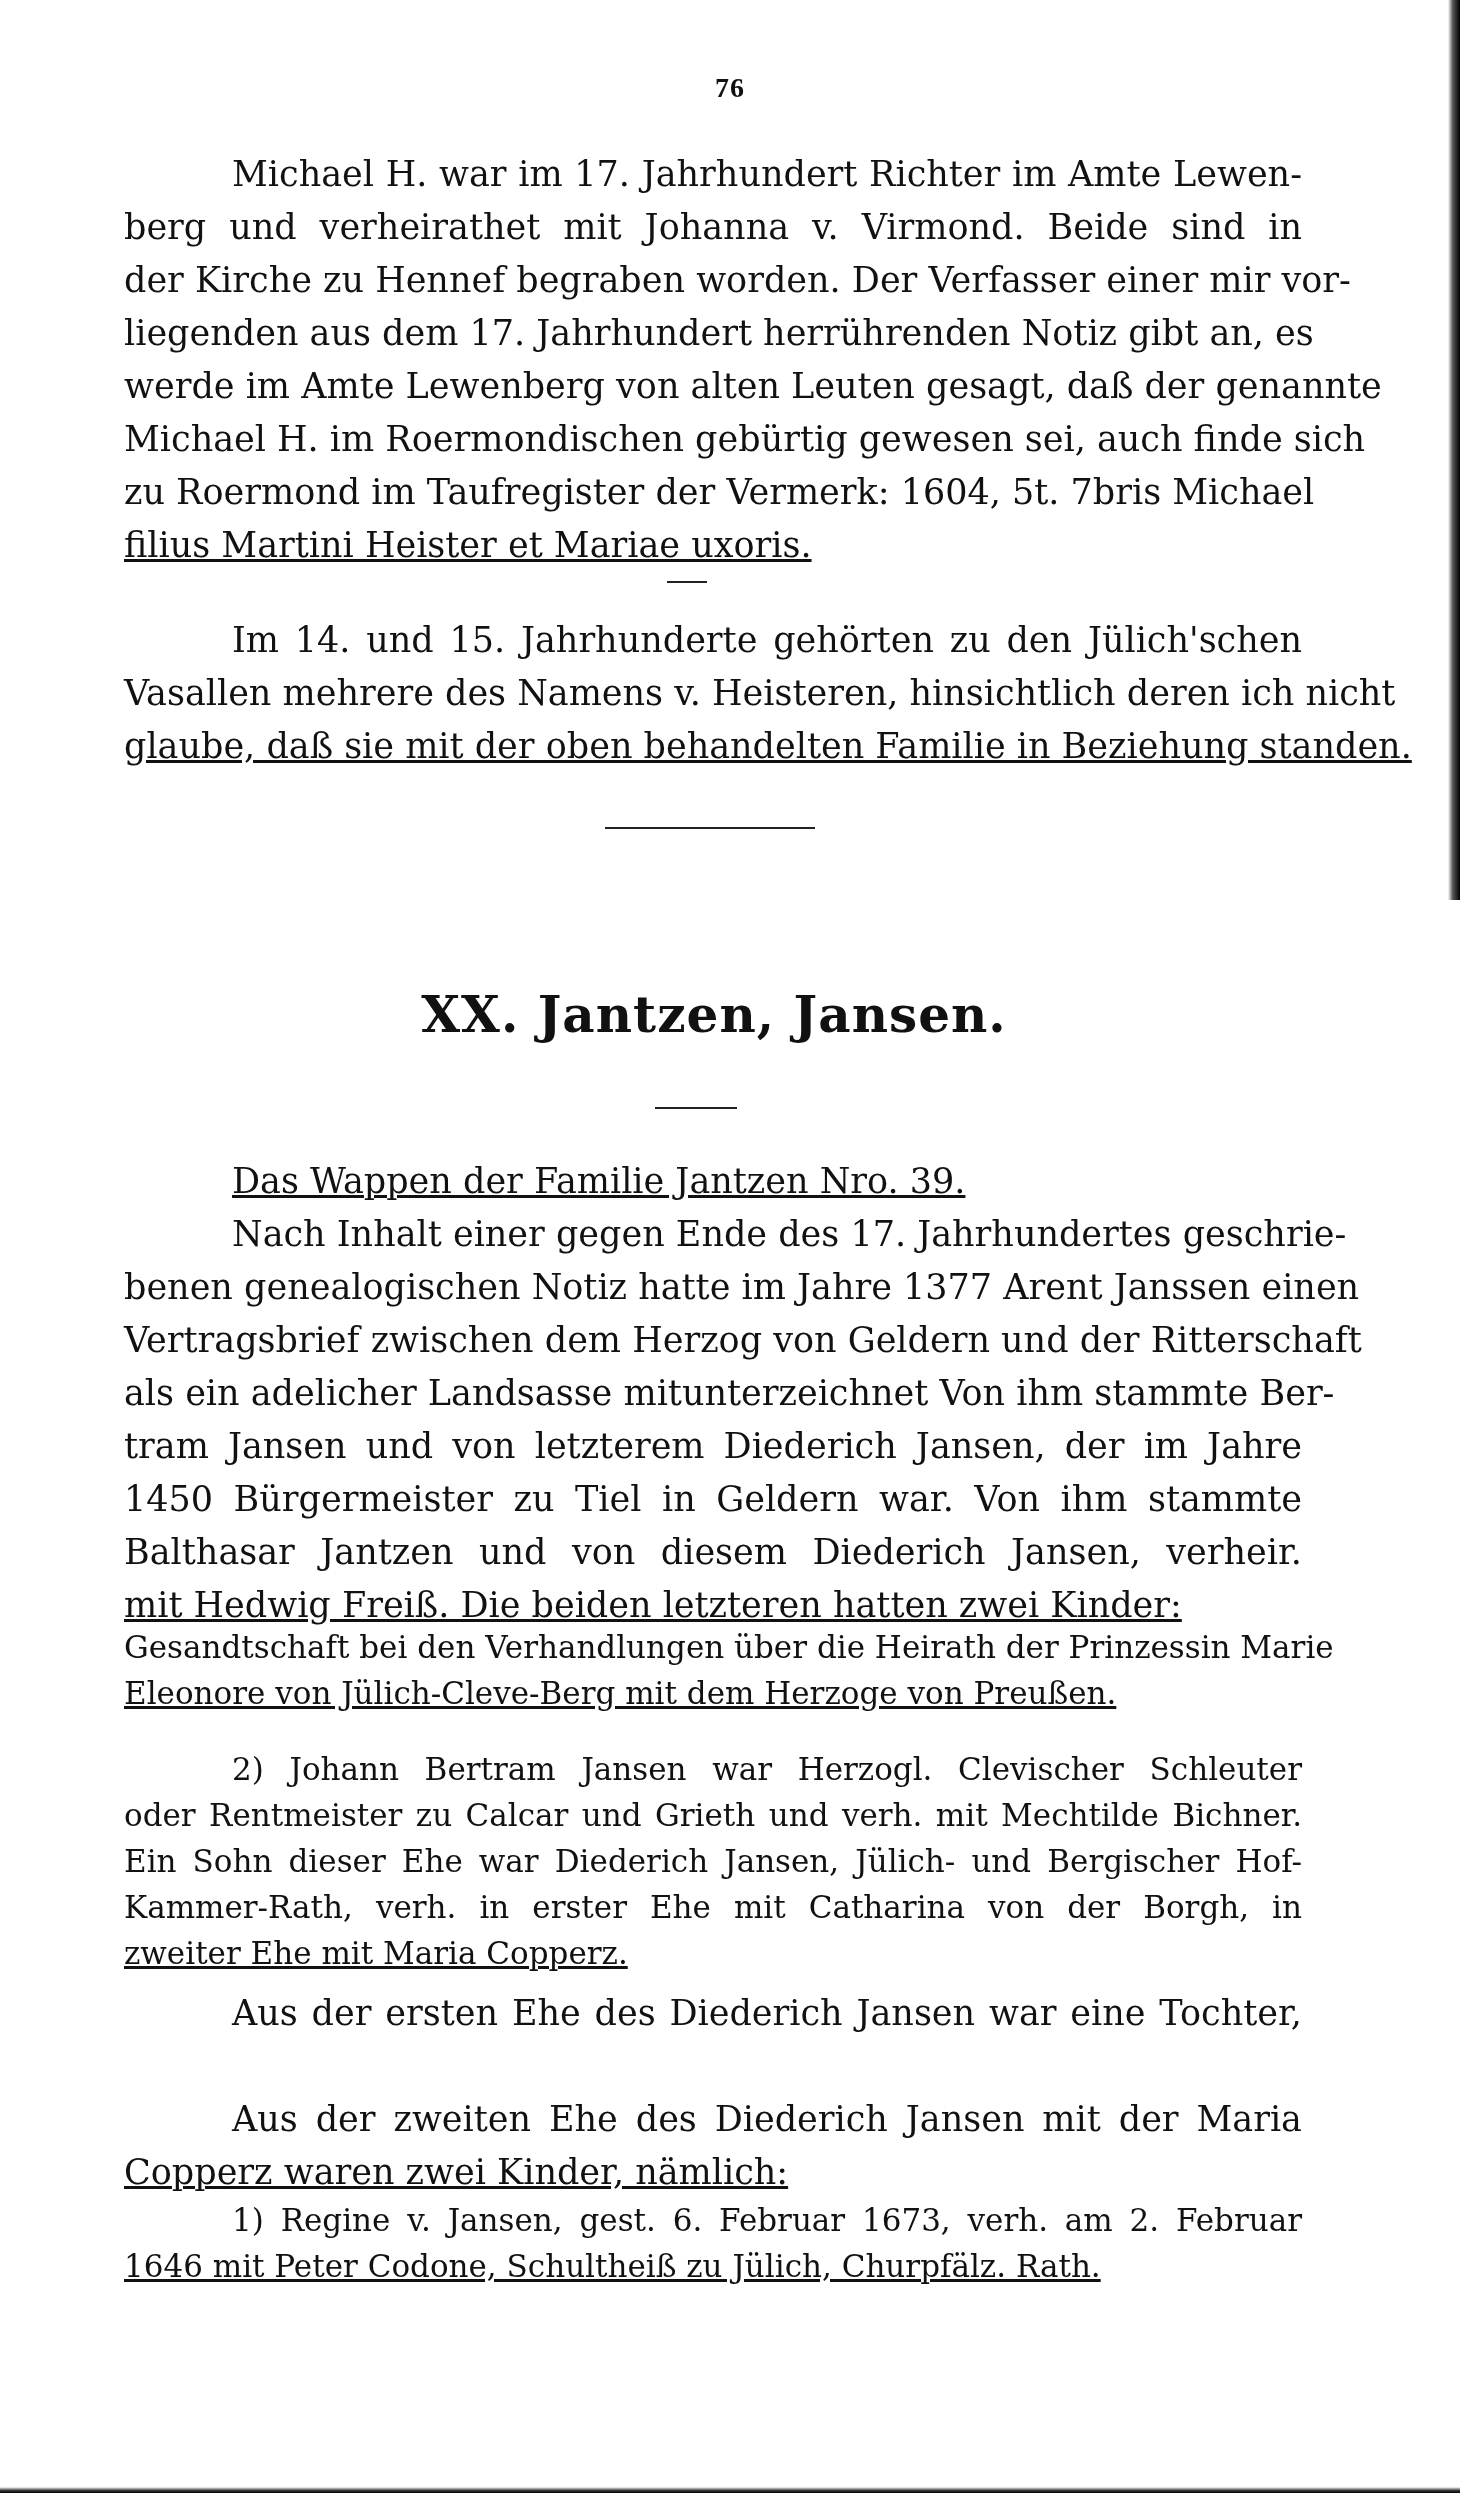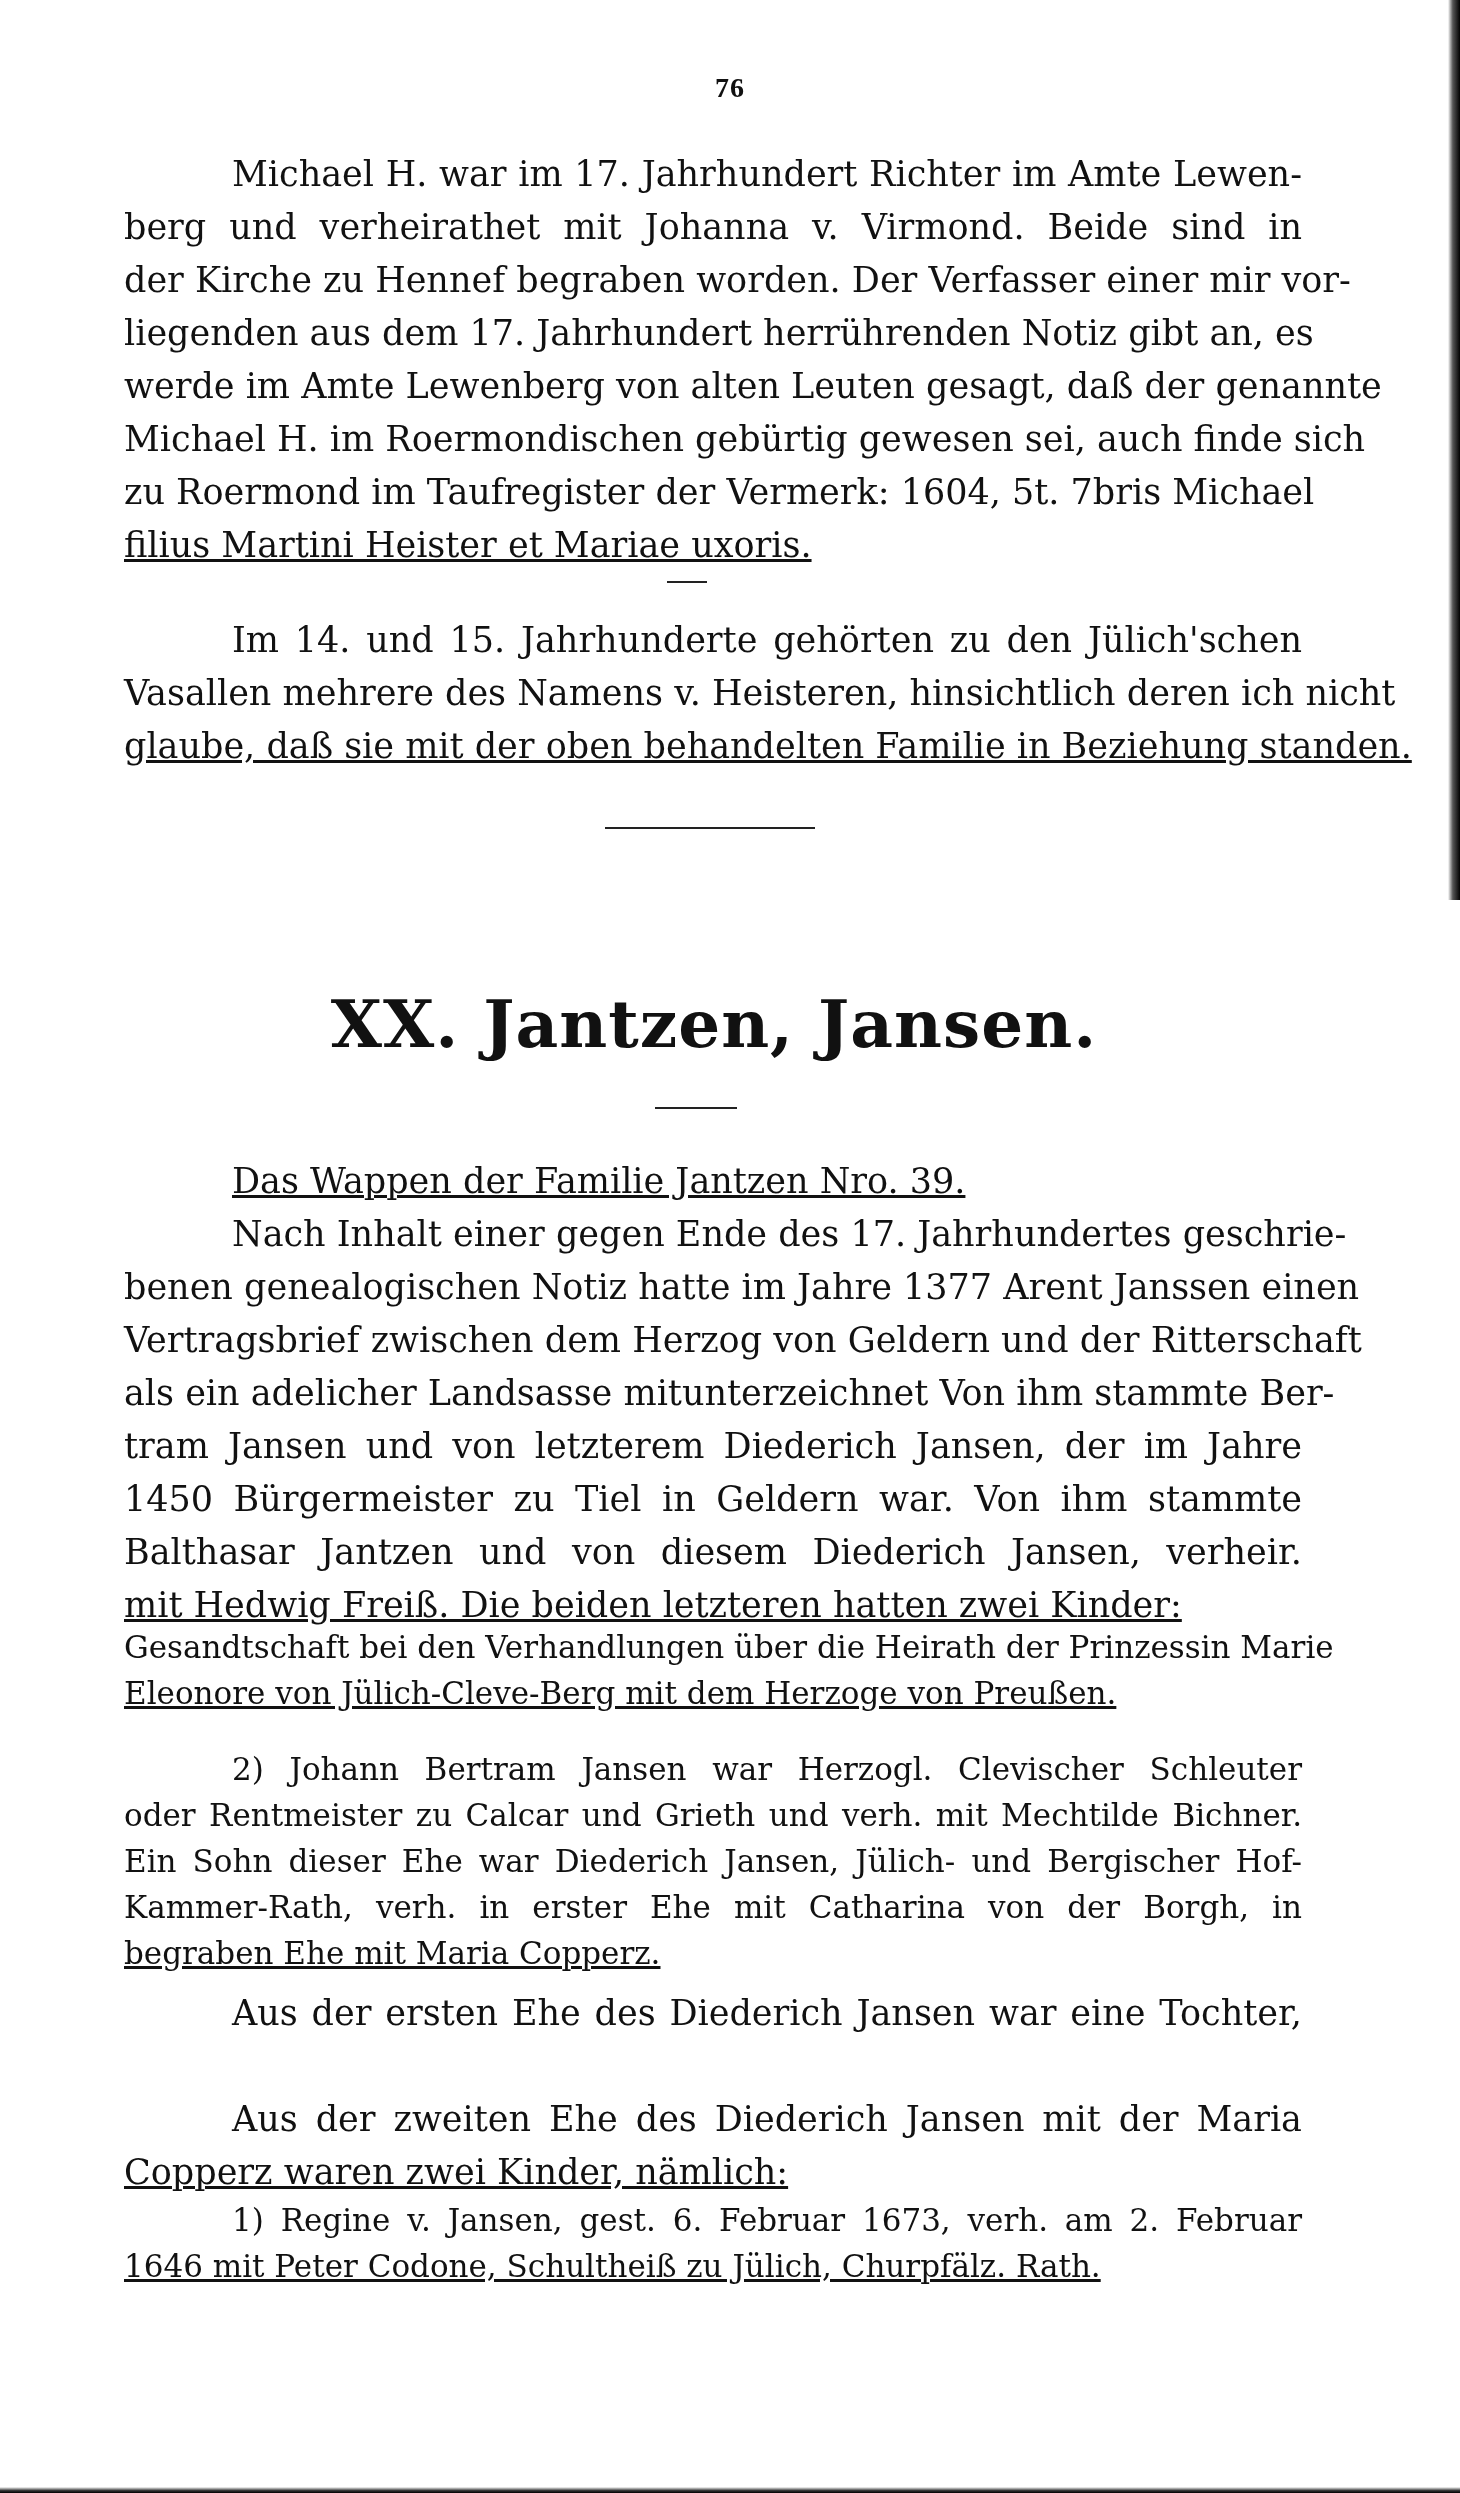--- a/index.html
+++ b/index.html
@@ -63,21 +63,21 @@
       height: 2px;
       background: #222;
     }
     .chapter-heading {
       position: absolute;
       top: 985px;
       left: 0;
       width: 1428px;
       text-align: center;
       font-family: "DejaVu Serif", serif;
-      font-size: 66px;
+      font-size: 50px;
       font-weight: bold;
       letter-spacing: 1px;
     }
     .scan-edge-right {
       position: absolute;
       right: 0;
       top: 0;
       width: 12px;
       height: 900px;
       background: linear-gradient(to right, #ffffff 0%, #555 40%, #000 100%);
@@ -141,21 +141,21 @@
   <div class="block small" style="top:1624px;">
     <span class="line">Gesandtschaft bei den Verhandlungen über die Heirath der Prinzessin Marie</span>
     <span class="line last">Eleonore von Jülich-Cleve-Berg mit dem Herzoge von Preußen.</span>
   </div>
 
   <div class="block small" style="top:1746px;">
     <span class="line indent">2) Johann Bertram Jansen war Herzogl. Clevischer Schleuter</span>
     <span class="line">oder Rentmeister zu Calcar und Grieth und verh. mit Mechtilde Bichner.</span>
     <span class="line">Ein Sohn dieser Ehe war Diederich Jansen, Jülich- und Bergischer Hof-</span>
     <span class="line">Kammer-Rath, verh. in erster Ehe mit Catharina von der Borgh, in</span>
-    <span class="line last">begraben Ehe mit Maria Copperz.</span>
+    <span class="line last">zweiter Ehe mit Maria Copperz.</span>
   </div>
 
   <div class="block" style="top:1987px;">
     <span class="line indent">Aus der ersten Ehe des Diederich Jansen war eine Tochter,</span>
   </div>
 
   <div class="block" style="top:2093px;">
     <span class="line indent">Aus der zweiten Ehe des Diederich Jansen mit der Maria</span>
     <span class="line last">Copperz waren zwei Kinder, nämlich:</span>
   </div>

